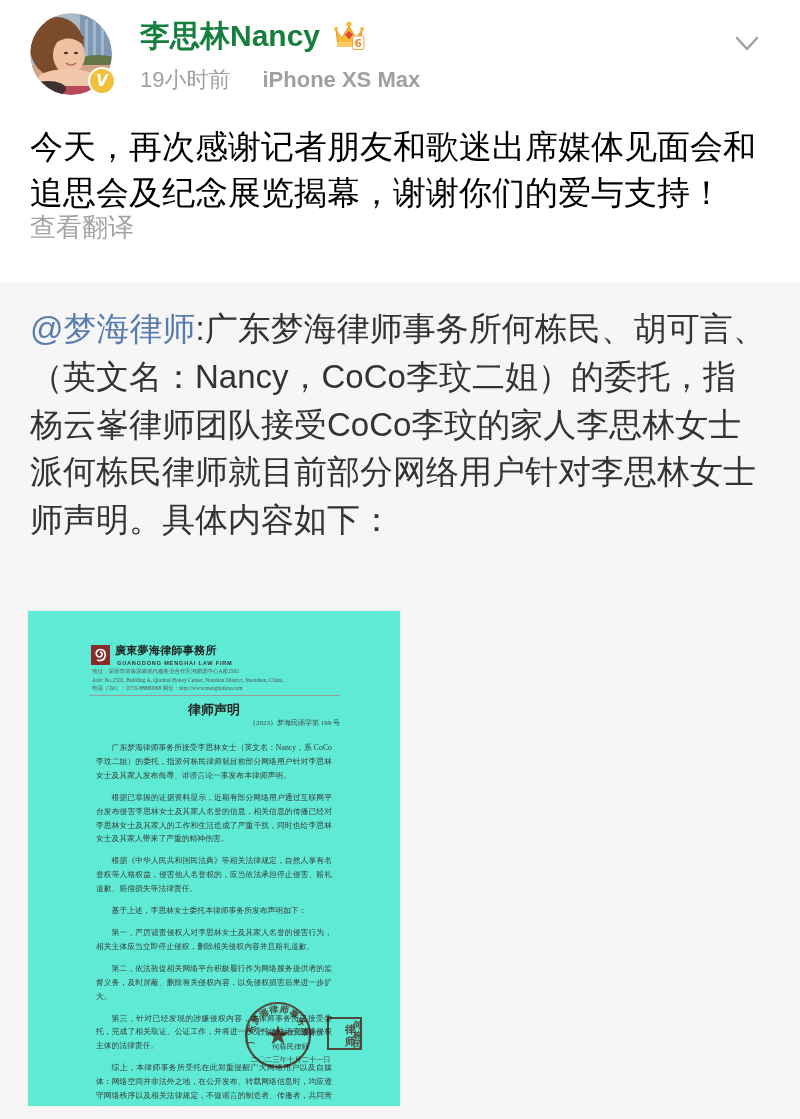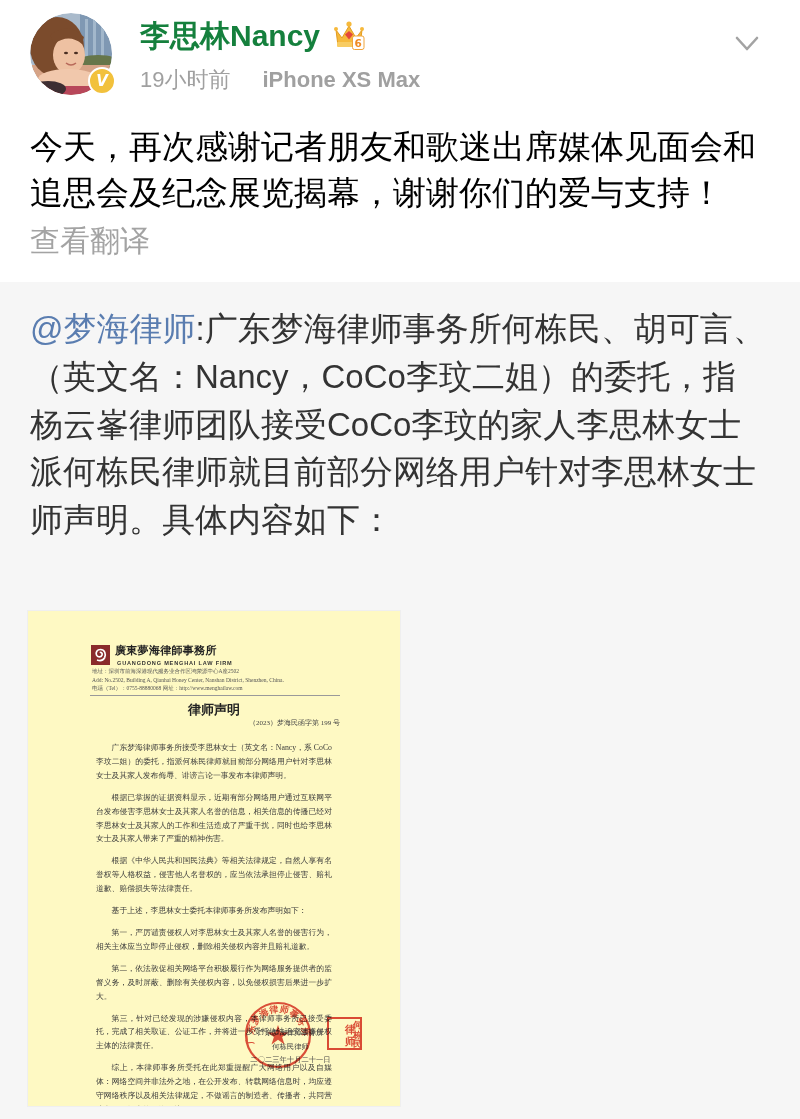--- a/index.html
+++ b/index.html
@@ -10,25 +10,25 @@
   .vbadge{left:88px;top:67px;width:24px;height:24px;border-radius:50%;background:#f2c13c;border:2px solid #ffffff;
           color:#ffffff;font-weight:bold;font-style:italic;font-size:15px;line-height:24px;text-align:center;
           font-family:"DejaVu Sans",sans-serif;}
   .name{left:140px;top:17px;font-size:30px;line-height:38px;font-weight:bold;color:#15803d;white-space:nowrap;}
   .crown{left:332px;top:19px;width:34px;height:32px;}
   .meta{left:140px;top:65px;font-size:22px;line-height:30px;color:#a0a0a0;white-space:nowrap;}
   .meta .device{margin-left:32px;font-weight:bold;}
   .chevron{left:735px;top:33px;width:24px;height:20px;cursor:pointer;}
   .main-text{left:30px;top:124px;font-size:33px;line-height:46px;color:#000000;}
   .line{display:block;white-space:nowrap;}
-  .translate{left:30px;top:226px;font-size:30px;line-height:30px;color:#a3a3a3;white-space:nowrap;cursor:pointer;}
+  .translate{left:30px;top:212px;font-size:26px;line-height:30px;color:#a3a3a3;white-space:nowrap;cursor:pointer;}
   .repost{left:0;top:282px;width:800px;height:837px;background:#f6f6f6;}
   .repost-text{left:30px;top:305px;font-size:33px;line-height:47.8px;color:#333333;}
   .mention{color:#5a7db0;}
-  .doc{left:28px;top:611px;width:372px;height:495px;background:#fef9c3;box-shadow:0 0 0 1px #efefef;overflow:hidden;cursor:pointer;}
+  .doc{left:28px;top:611px;width:372px;height:495px;background:#5eead4;box-shadow:0 0 0 1px #efefef;overflow:hidden;cursor:pointer;}
   .doc *{box-sizing:border-box;}
   .doc-logo{left:63px;top:34px;width:19px;height:20px;}
   .firm-cn{left:87px;top:33px;font-family:"DejaVu Serif","Liberation Serif",serif;font-size:11px;line-height:14px;font-weight:bold;color:#222;white-space:nowrap;letter-spacing:0.3px;}
   .firm-en{left:89px;top:49px;font-size:5.6px;line-height:7px;letter-spacing:0.8px;color:#333;white-space:nowrap;font-weight:bold;}
   .letter-small{left:64px;font-family:"Liberation Serif","DejaVu Serif",serif;font-size:5.5px;line-height:7px;color:#555;white-space:nowrap;}
   .addr-cn{top:57px;}
   .addr-en{top:65.5px;}
   .tel{top:74px;}
   .doc-divider{left:62px;top:84px;width:250px;height:1px;background:#9a9a9a;}
   .doc-title{left:0;top:91px;width:372px;text-align:center;font-family:"DejaVu Serif","Liberation Serif",serif;font-size:13px;line-height:15px;font-weight:bold;color:#222;}

